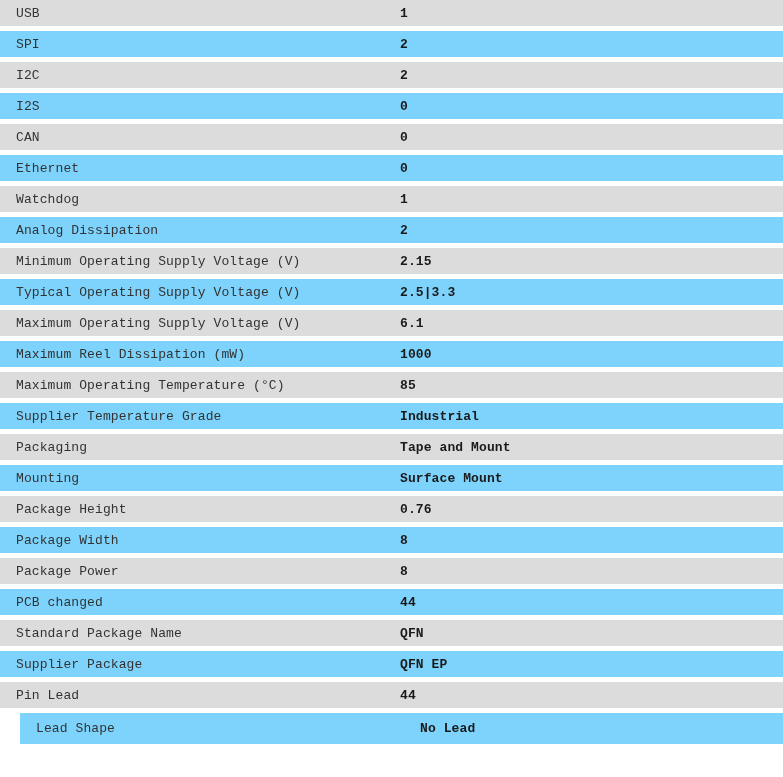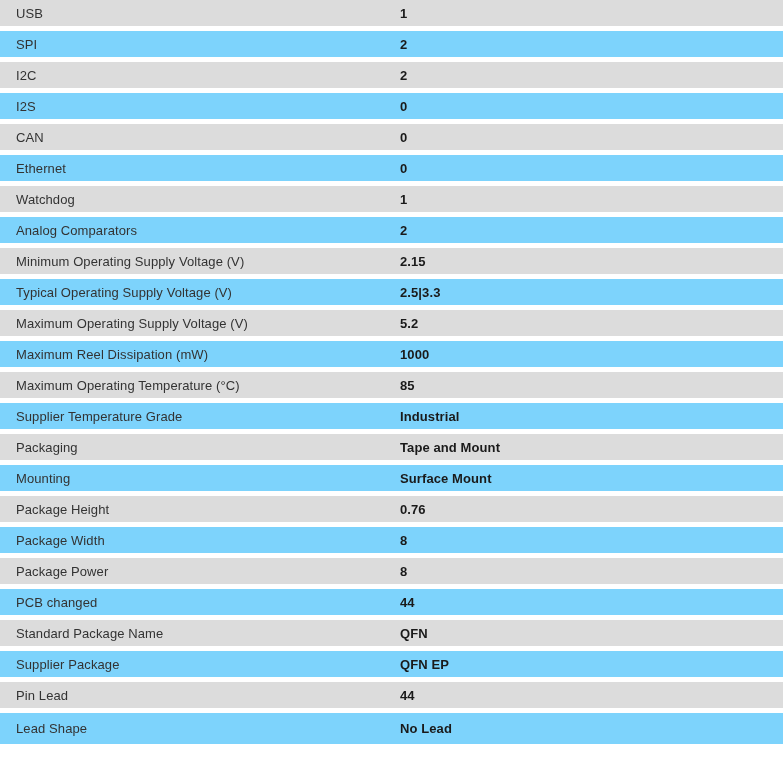--- a/index.html
+++ b/index.html
@@ -5,34 +5,36 @@
   html, body {
     margin: 0;
     padding: 0;
     background: #ffffff;
     font-family: "Liberation Sans", "DejaVu Sans", sans-serif;
   }
   .spec-table {
     width: 783px;
     height: 777px;
     overflow: hidden;
+    font-family: Liberation Mono, monospace;
   }
   .spec-row {
     display: flex;
     align-items: center;
     height: 26px;
     border-bottom: 5px solid #ffffff;
     background: #7dd3fc;
   }
   .spec-row:nth-child(odd) {
     background: #dcdcdc;
   }
   .spec-row:last-child {
     height: 31px;
     border-bottom: none;
+    margin-left: 20px;
   }
   .spec-label {
     box-sizing: border-box;
     width: 400px;
     padding-left: 16px;
     font-size: 13px;
     font-weight: 400;
     color: #333333;
     letter-spacing: 0.1px;
     white-space: nowrap;
@@ -71,34 +73,34 @@
   </div>
   <div class="spec-row">
     <div class="spec-label">Ethernet</div>
     <div class="spec-value">0</div>
   </div>
   <div class="spec-row">
     <div class="spec-label">Watchdog</div>
     <div class="spec-value">1</div>
   </div>
   <div class="spec-row">
-    <div class="spec-label">Analog Comparators</div>
+    <div class="spec-label">Analog Dissipation</div>
     <div class="spec-value">2</div>
   </div>
   <div class="spec-row">
     <div class="spec-label">Minimum Operating Supply Voltage (V)</div>
     <div class="spec-value">2.15</div>
   </div>
   <div class="spec-row">
     <div class="spec-label">Typical Operating Supply Voltage (V)</div>
     <div class="spec-value">2.5|3.3</div>
   </div>
   <div class="spec-row">
     <div class="spec-label">Maximum Operating Supply Voltage (V)</div>
-    <div class="spec-value">5.2</div>
+    <div class="spec-value">6.1</div>
   </div>
   <div class="spec-row">
     <div class="spec-label">Maximum Reel Dissipation (mW)</div>
     <div class="spec-value">1000</div>
   </div>
   <div class="spec-row">
     <div class="spec-label">Maximum Operating Temperature (°C)</div>
     <div class="spec-value">85</div>
   </div>
   <div class="spec-row">

